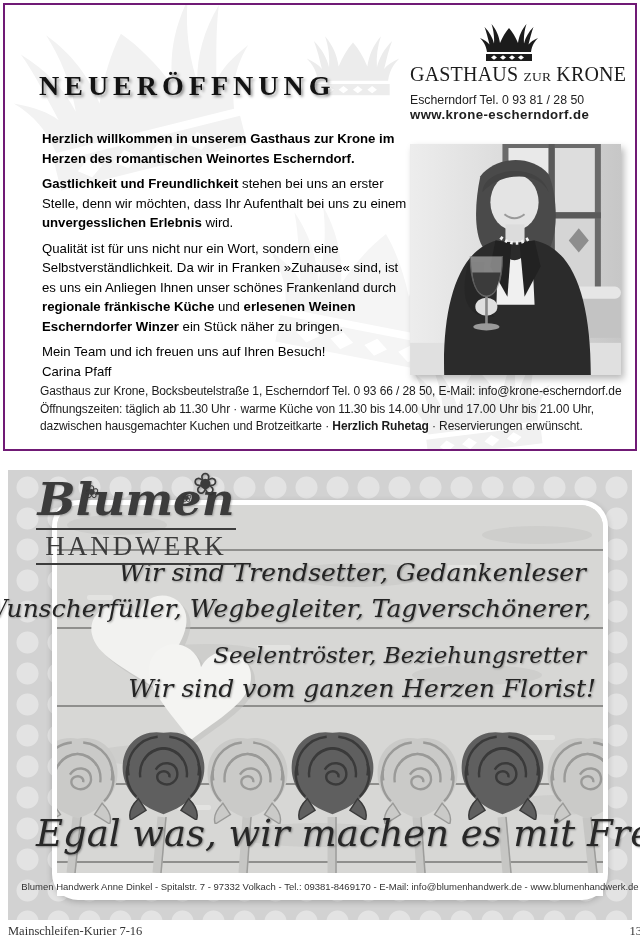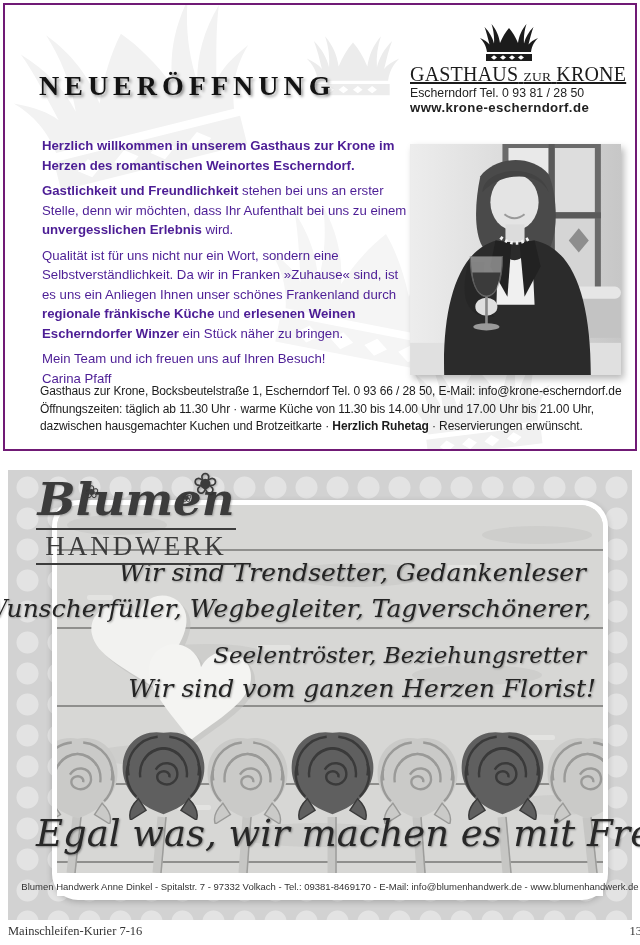--- a/index.html
+++ b/index.html
@@ -16,28 +16,28 @@
   .k-headline{
     position:absolute;left:34px;top:46px;z-index:2;
     font-family:"Liberation Serif",serif;font-weight:bold;font-size:28px;
     letter-spacing:5px;color:#131313;text-shadow:2px 2px 3px rgba(0,0,0,0.40);
     white-space:nowrap;
   }
   .k-logo{position:absolute;left:405px;top:16px;width:198px;z-index:2;text-align:center;}
   .k-logo .crown-svg{width:60px;height:44px;display:block;margin:0 auto -2px auto;}
   .k-name{
     font-family:"Liberation Serif",serif;color:#1b1b1b;font-size:20px;
-    letter-spacing:0.2px;white-space:nowrap;text-decoration:underline;
+    letter-spacing:0.2px;white-space:nowrap;
   }
   .k-name .zur{font-size:13.5px;}
-  .k-addr{margin-top:0;text-align:left;font-size:12.3px;color:#222;white-space:nowrap;}
+  .k-addr{margin-top:7px;text-align:left;font-size:12.3px;color:#222;white-space:nowrap;}
   .k-web{font-weight:bold;font-size:13.2px;letter-spacing:0.4px;text-align:left;white-space:nowrap;}
   .k-body{
-    position:absolute;left:37px;top:131px;width:366px;z-index:2;
-    font-size:13.2px;line-height:19.5px;color:#4c1d95;
+    position:absolute;left:37px;top:124px;width:366px;z-index:2;
+    font-size:13.2px;line-height:19.5px;color:#000000;
   }
   .k-body p{margin:0 0 6px 0;}
   .b{font-weight:bold;}
   .portrait{
     position:absolute;left:405px;top:139px;width:211px;height:231px;z-index:2;
     box-shadow:3px 4px 7px rgba(0,0,0,0.28);background:#d9d9d9;
   }
   .k-contact{
     position:absolute;left:35px;top:378px;width:570px;z-index:2;
     font-size:12px;line-height:17.5px;color:#1c1c1c;white-space:nowrap;letter-spacing:-0.1px;

